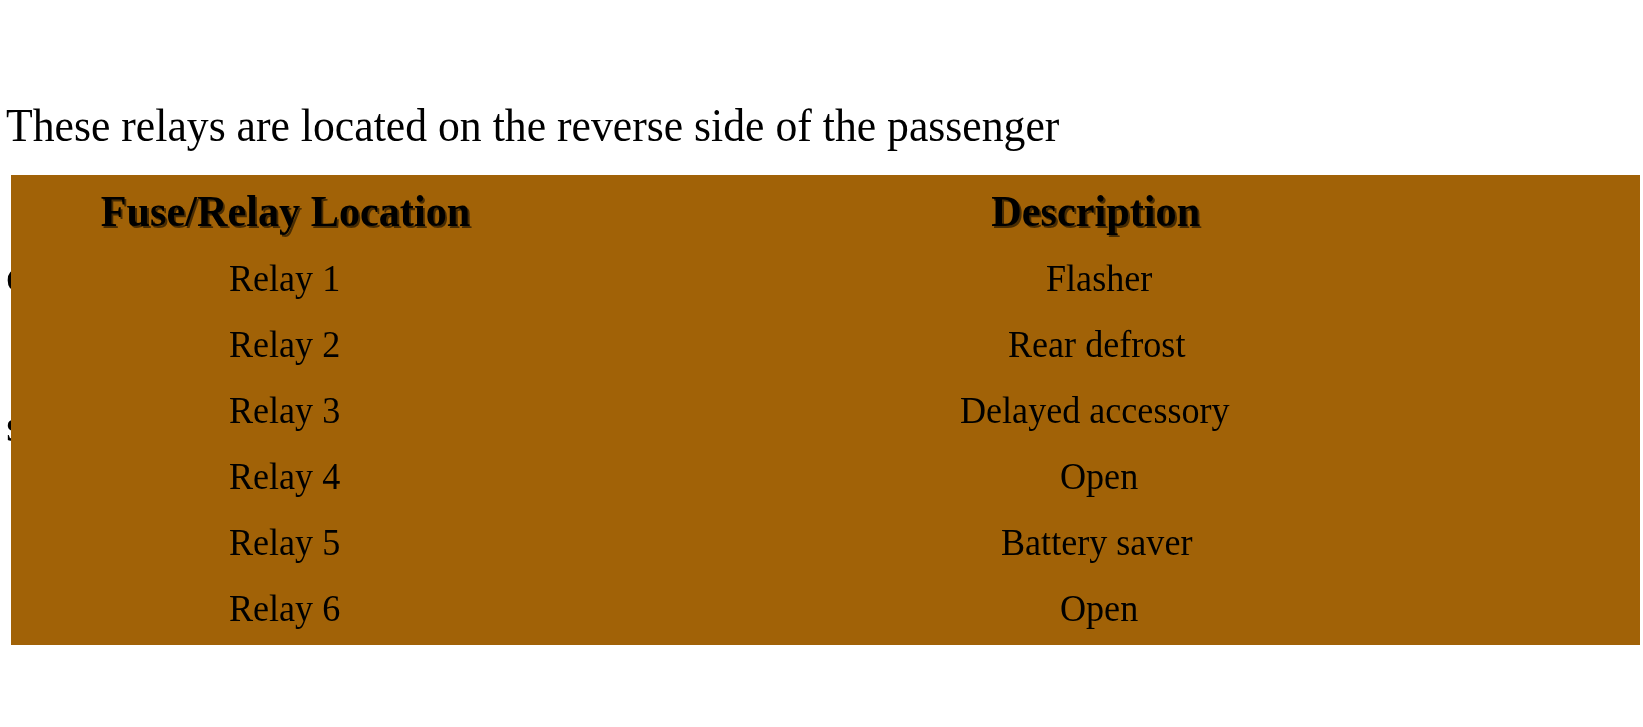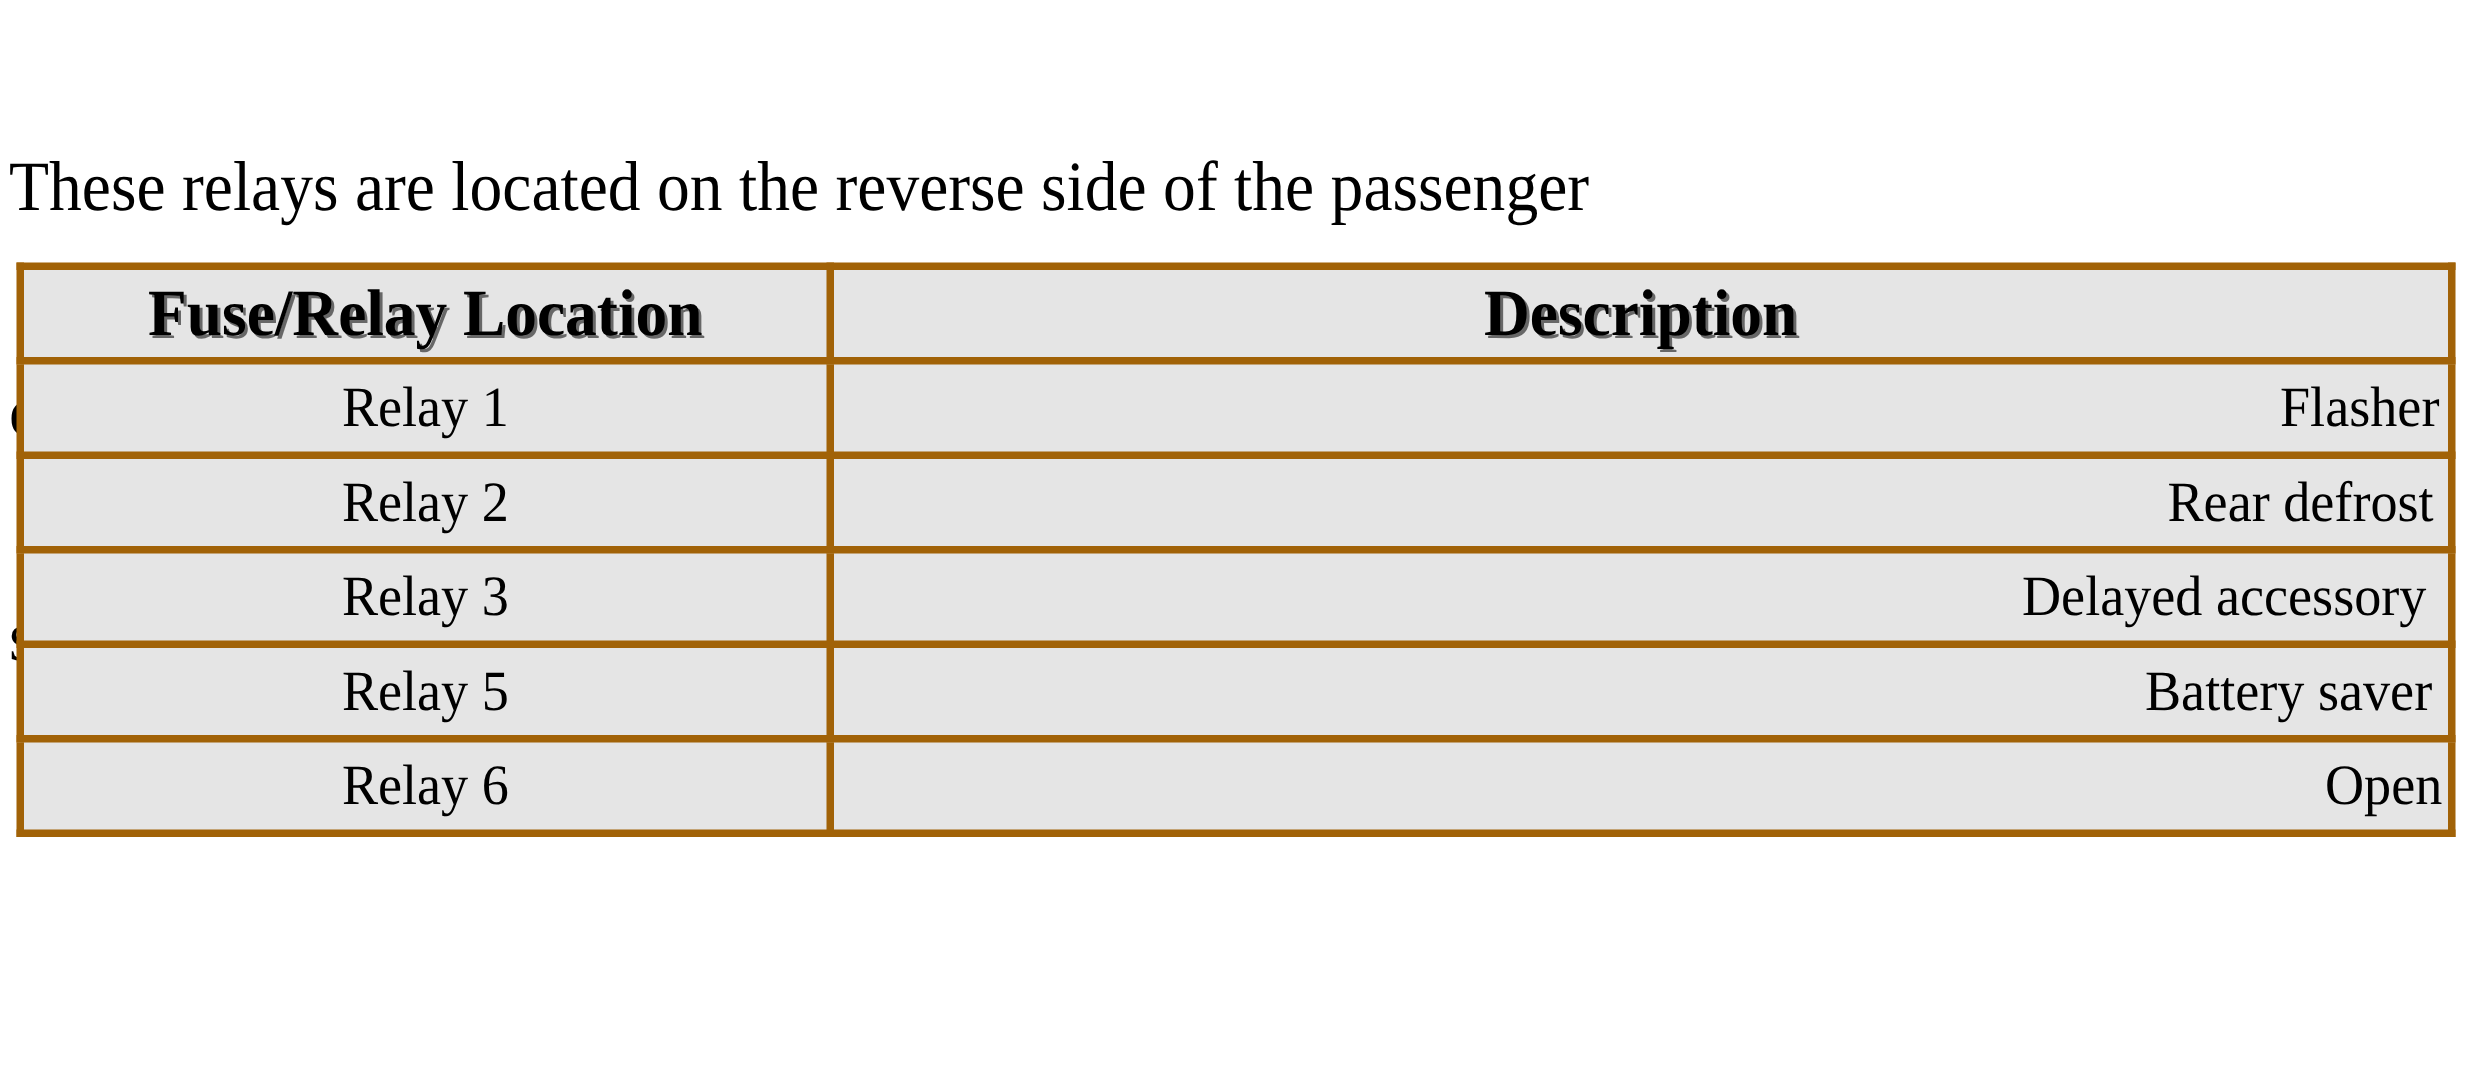--- a/index.html
+++ b/index.html
@@ -53,25 +53,25 @@
     border-collapse: collapse;
     table-layout: fixed;
     width: 1621px;
     border: 5px solid #000000;
   }
   table.relay-table col.col-loc { width: 540px; }
   table.relay-table col.col-desc { width: 1081px; }
 
   table.relay-table th,
   table.relay-table td {
-    border: 5px solid #a16207;
+    border: 8px solid #a16207;
     padding: 0;
     margin: 0;
     vertical-align: middle;
-    background: #e5e5e5;
+    background: #a16207;
   }
 
   
   thead th {
     height: 58px;
     background: linear-gradient(100deg, #d3d3d3 0%, #cacaca 28%, #c2c2c2 58%, #b4b4b4 88%, #adadad 100%);
     font-weight: bold;
     font-size: 44px;
     line-height: 52px;
     text-align: center;
@@ -88,21 +88,21 @@
   tbody td {
     height: 58px;
     font-size: 38px;
     line-height: 54px;
     font-weight: normal;
   }
   tbody td.loc {
     text-align: center;
   }
   tbody td.desc {
-    text-align: right;
+    text-align: center;
     padding-left: 12px;
   }
   tbody td .cell-text {
     display: inline-block;
     transform: scaleX(0.95);
     transform-origin: left center;
   }
   tbody td.loc .cell-text {
     transform-origin: center center;
   }
@@ -141,20 +141,24 @@
         </tr>
         <tr>
           <td class="loc"><span class="cell-text">Relay 2</span></td>
           <td class="desc"><span class="cell-text">Rear defrost</span></td>
         </tr>
         <tr>
           <td class="loc"><span class="cell-text">Relay 3</span></td>
           <td class="desc"><span class="cell-text">Delayed accessory</span></td>
         </tr>
         <tr>
+          <td class="loc"><span class="cell-text">Relay 4</span></td>
+          <td class="desc"><span class="cell-text">Open</span></td>
+        </tr>
+        <tr>
           <td class="loc"><span class="cell-text">Relay 5</span></td>
           <td class="desc"><span class="cell-text">Battery saver</span></td>
         </tr>
         <tr>
           <td class="loc"><span class="cell-text">Relay 6</span></td>
           <td class="desc"><span class="cell-text">Open</span></td>
         </tr>
       </tbody>
     </table>
   </div>

